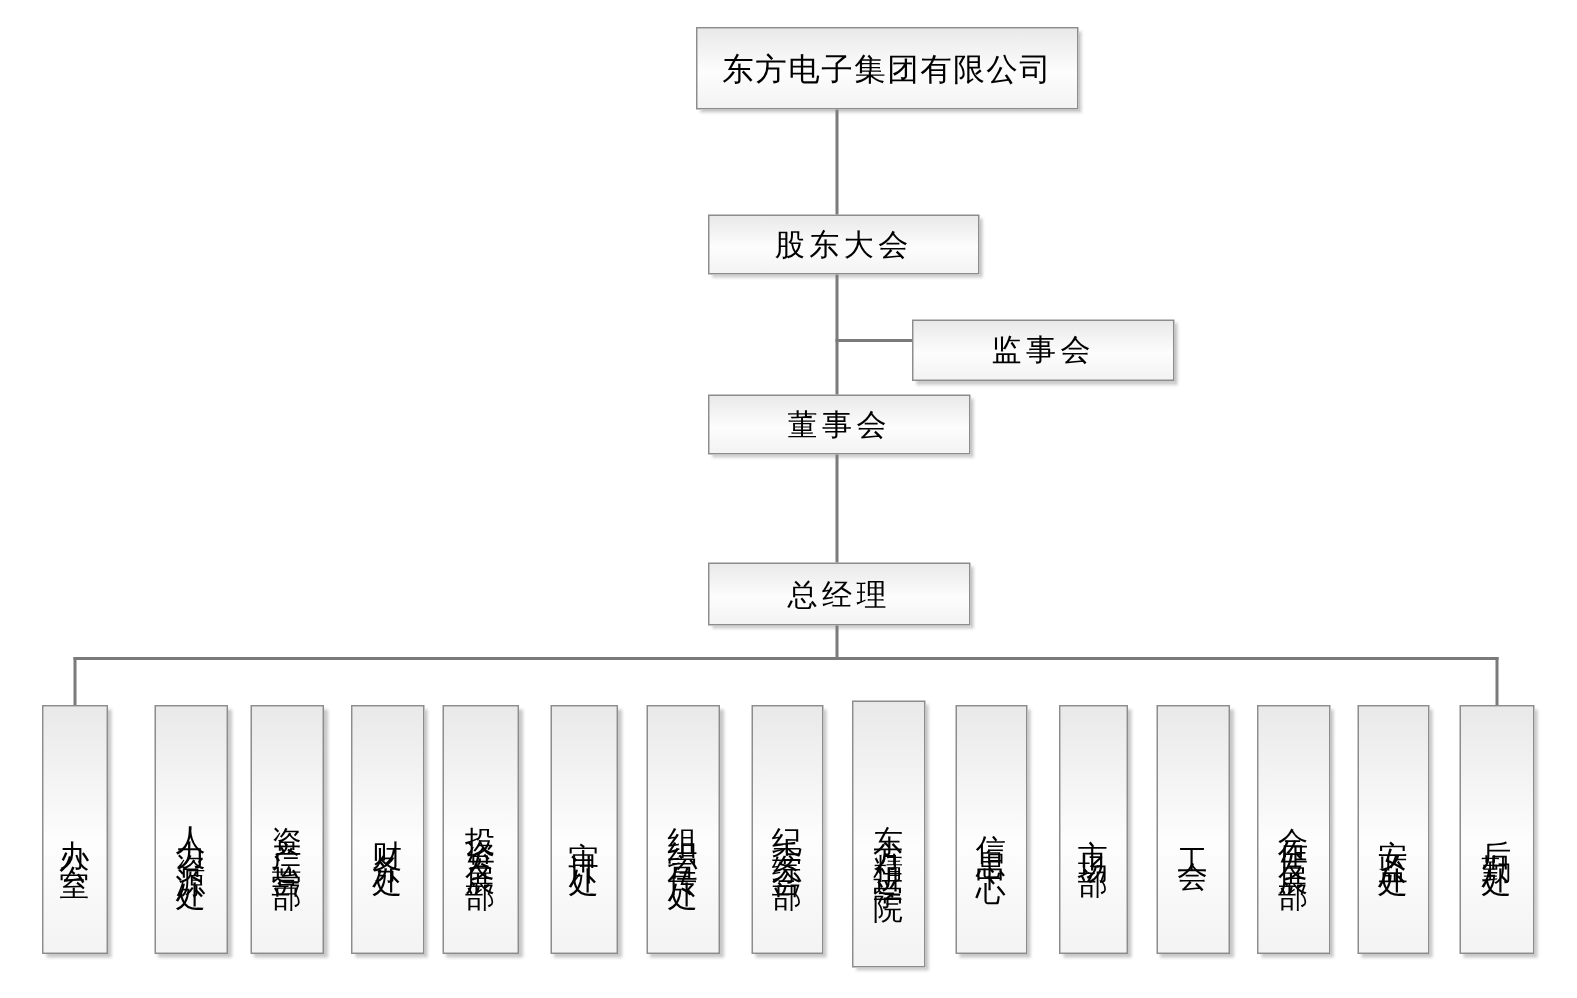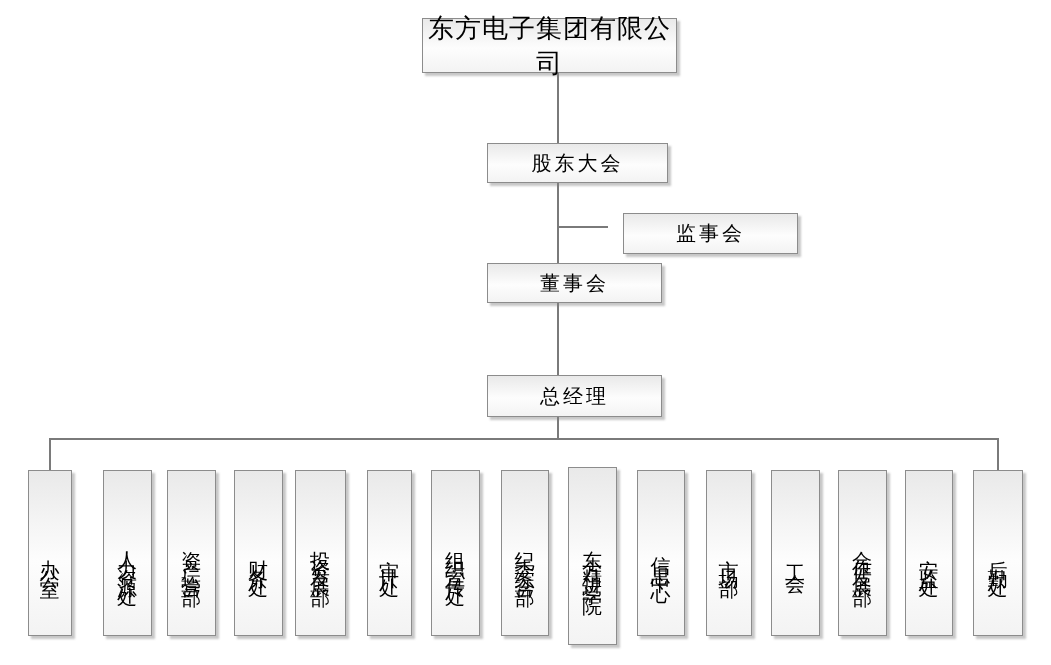--- a/index.html
+++ b/index.html
@@ -21,22 +21,22 @@
     position: absolute;
     box-sizing: border-box;
     border: 1.5px solid #8c8c8c;
     background: linear-gradient(180deg, #e9e9e9 0%, #fdfdfd 55%, #f3f3f3 100%);
     box-shadow: 2.5px 2.5px 2px rgba(130,130,130,0.45);
     display: flex;
     align-items: center;
     justify-content: center;
     text-align: center;
   }
-  .box.root  { font-size: 26px; letter-spacing: 1px; }
-  .box.lvl   { font-size: 20px; letter-spacing: 3px; margin-left: 15px; }
+  .box.root  { font-size: 21px; letter-spacing: 1px; margin-left: 42px; }
+  .box.lvl   { font-size: 20px; letter-spacing: 3px; }
   .dept      { top: 470px; height: 166px; }
   .dept.tall { top: 467px; height: 178px; }
   .vtext {
     writing-mode: vertical-rl;
     text-orientation: upright;
     font-size: 20px;
     letter-spacing: 9px;
     line-height: 1;
     margin-bottom: -9px; 
     white-space: nowrap;

